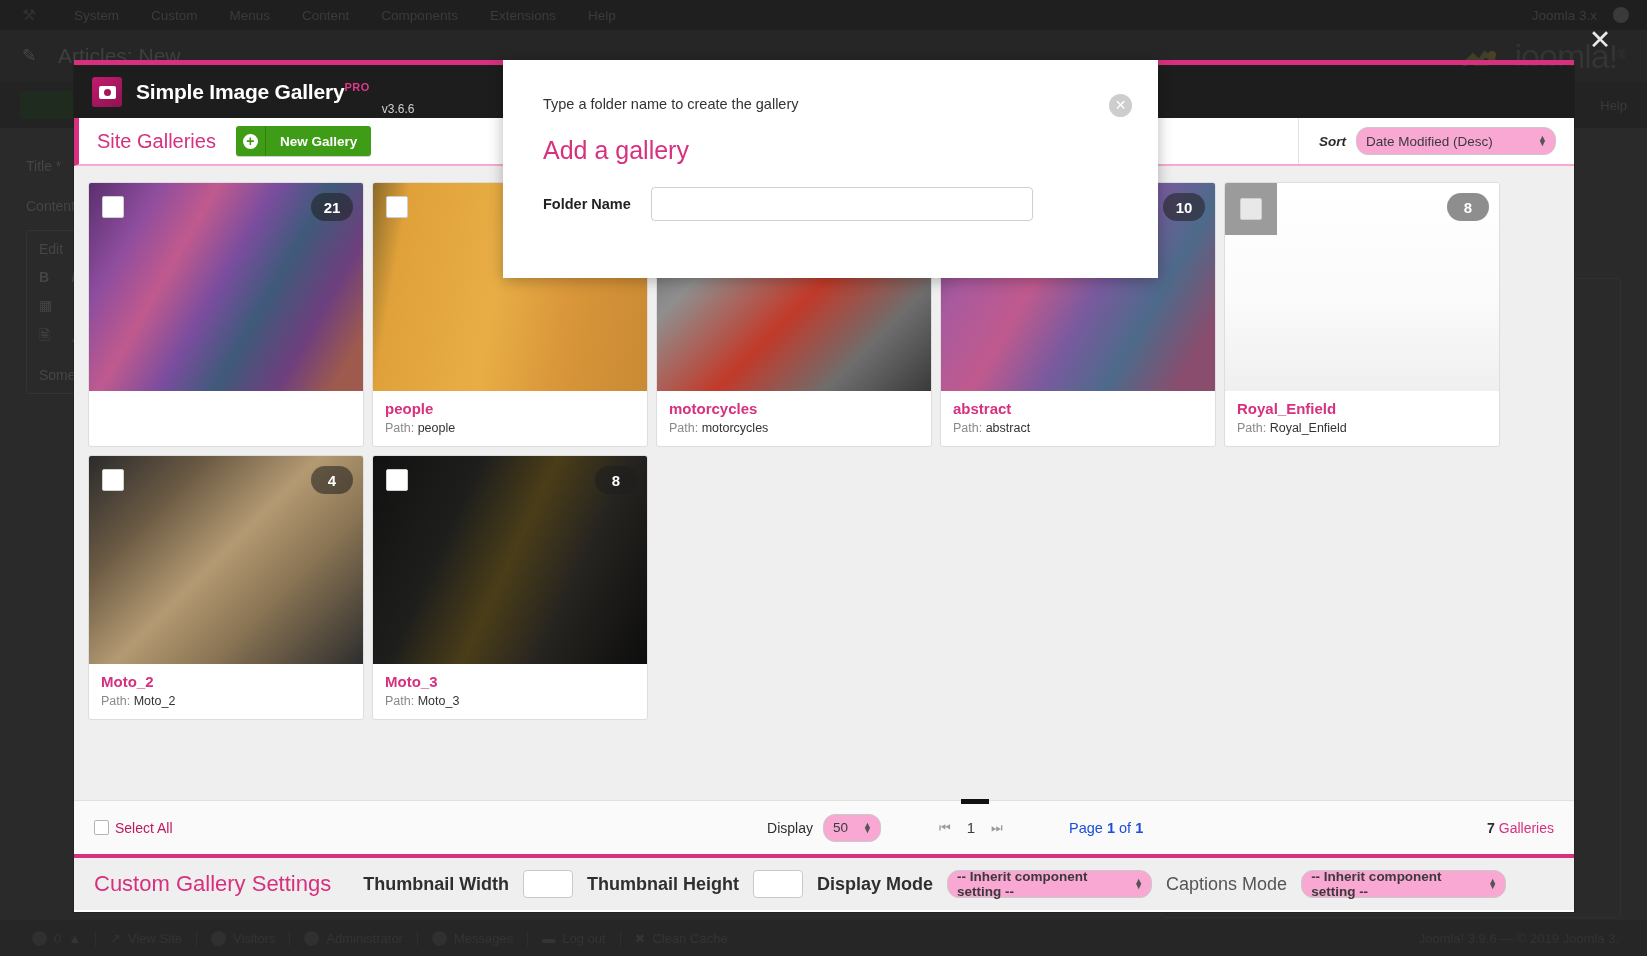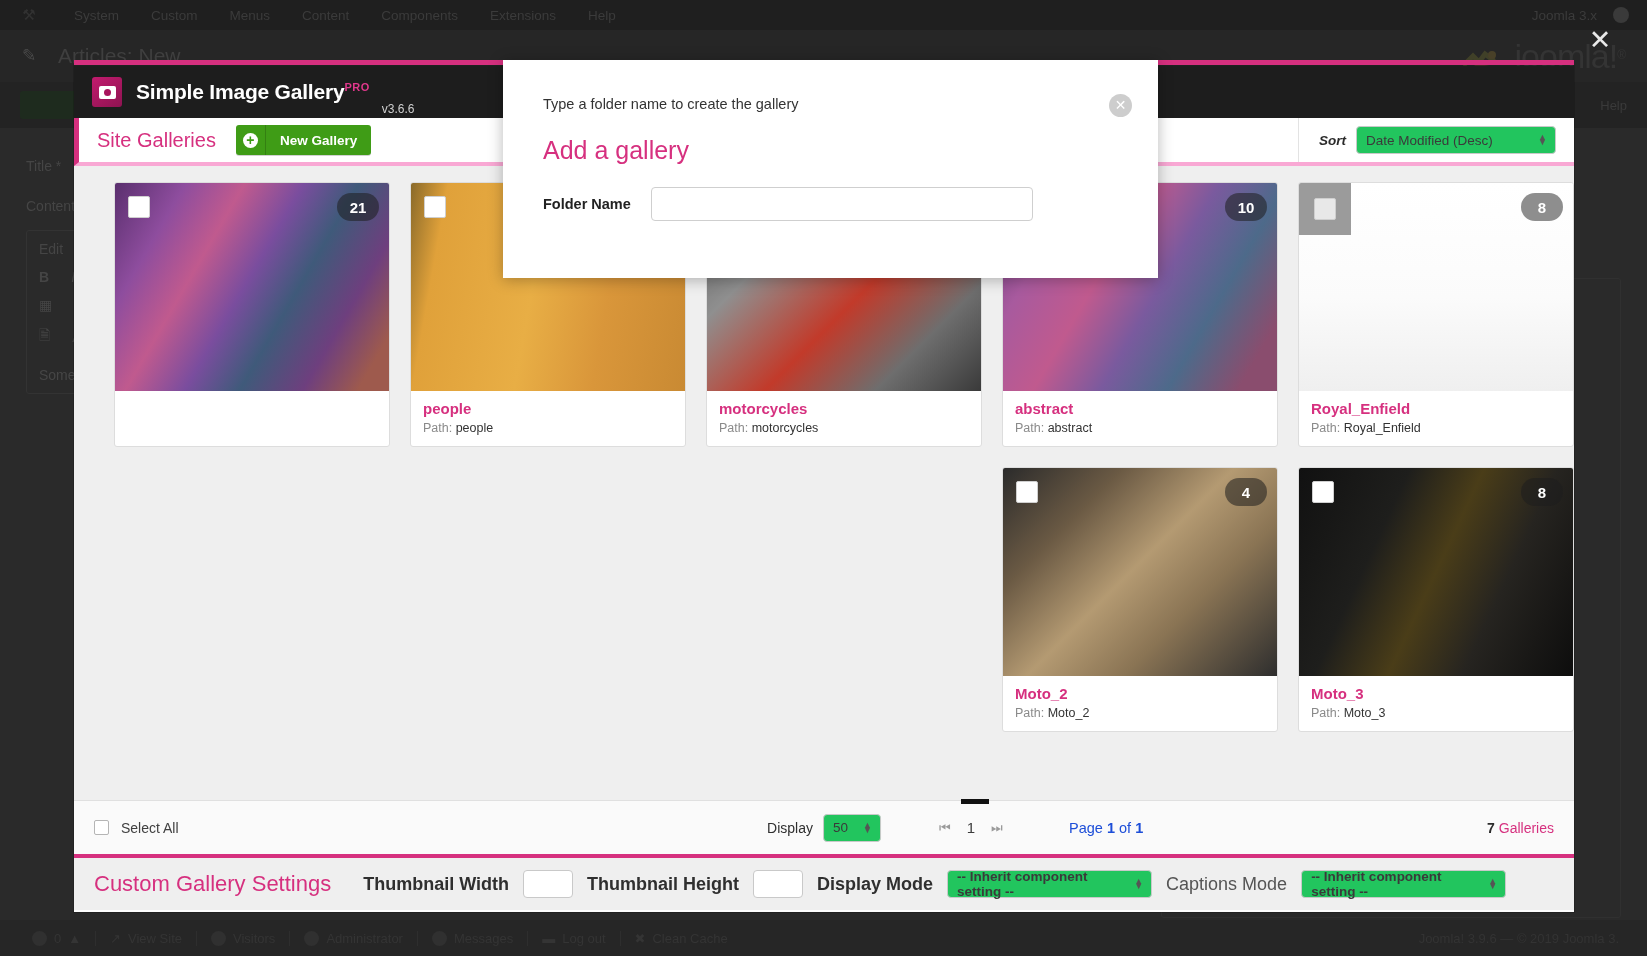--- a/index.html
+++ b/index.html
@@ -87,48 +87,48 @@
   .sig-logo .cam:after { content:""; width:7px;height:7px;border-radius:50%;
                          background:#a8155d; }
   .sig-title { color:#fff; font-size:21px; font-weight:bold; letter-spacing:-.2px; }
   .sig-pro { color:#e0388c; font-size:11px; font-weight:bold; 
              position:relative; top:-5px; letter-spacing:.5px;}
   .sig-ver { color:#cfcfcf; font-size:12px; margin-left:12px;margin-top:34px; }
 
   .sig-subhead {
     height:48px; background:#fff; border-left:5px solid #d6307f;
     display:flex; align-items:center; padding:0 0 0 18px;
-    border-bottom:4px solid #f9a8d4;
+    border-bottom:2px solid #f9a8d4;
   }
   .sig-sub-title { color:#d6307f; font-size:20px; margin-right:20px; }
   .btn-new {
     display:flex; align-items:center; height:30px; border-radius:3px;
     background:#3f9c16; color:#fff; font-size:13.5px; font-weight:bold;
     box-shadow:0 1px 0 rgba(0,0,0,.18); cursor:pointer; overflow:hidden;
   }
   .btn-new .plus { width:30px; display:flex; align-items:center; justify-content:center;
                    border-right:1px solid #348012; height:100%; }
   .btn-new .plus i { width:15px;height:15px;border-radius:50%;background:#fff;
                      color:#3f9c16; font-style:normal; font-size:14px; line-height:14px;
                      text-align:center; font-weight:bold; }
   .btn-new .lbl { padding:0 14px; }
 
   .sort-wrap { margin-left:auto; display:flex; align-items:center; gap:10px;
                padding-right:18px; border-left:1px solid #e3e3e3; padding-left:20px; height:100%; }
   .sort-lbl { font-size:13.5px; color:#2b2b2b; font-weight:bold;font-style:italic; }
   .sel {
-    height:28px; border:1px solid #c9c9c9; border-radius:4px; background:#22c55e;
+    height:28px; border:1px solid #c9c9c9; border-radius:12px; background:#f9a8d4;
     font-size:13.5px; color:#3a3a3a; padding:0 26px 0 9px; position:relative;
     display:flex; align-items:center; cursor:pointer;
   }
   .sel .arrows { position:absolute; right:8px; display:flex; flex-direction:column;
                  line-height:5px; font-size:9px; color:#555; }
 
   .sig-body { background:#efefef; height:634px; padding:16px 0 0 14px; position:relative; }
-  .grid { display:flex; flex-wrap:wrap; gap:20px;justify-content:flex-end; }
+  .grid { display:flex; flex-wrap:wrap; gap:8px; }
   .card {
     width:276px; background:#fff; border:1px solid #dddddd; border-radius:3px;
     overflow:hidden; cursor:pointer;
   }
   .card .thumb { height:208px; position:relative; background-size:cover;
                  background-position:center; }
   .card .cb {
     position:absolute; left:13px; top:13px; width:22px; height:22px;
     background:#fff; border:1px solid #cfcfcf; border-radius:2px; cursor:pointer;
   }
@@ -145,21 +145,21 @@
   .card.hovered .count { background:rgba(110,110,110,.78); }
   .card .meta { padding:9px 12px 11px; }
   .card .gname { color:#d6307f; font-size:15px; font-weight:bold; margin-bottom:4px; }
   .card .gpath { font-size:12.5px; color:#8a8a8a; }
   .card .gpath b { color:#333; font-weight:normal; }
 
   .sig-footer {
     height:54px; background:#fafafa; border-top:1px solid #e0e0e0;
     display:flex; align-items:center; padding:0 20px; position:relative;
   }
-  .selall { display:flex; align-items:center; gap:12px; font-size:14px; color:#404040; }
+  .selall { display:flex; align-items:center; gap:6px; font-size:14px; color:#be185d; }
   .cbx { width:15px;height:15px;border:1px solid #b5b5b5;border-radius:2px;background:#fff; }
   .disp-wrap { position:absolute; left:50%; transform:translateX(-50%);
                display:flex; align-items:center; gap:10px; }
   .disp-lbl { font-size:14px; color:#2f2f2f; }
   .pager { position:absolute; left:calc(50% + 115px); display:flex; align-items:center; gap:16px; }
   .pager .pi { color:#9a9a9a; font-size:13px; }
   .pager .pnum { color:#3b3b3b; font-size:15px; position:relative; }
   .pager .pnum:before { content:""; position:absolute; top:-20px; left:-6px;
                         width:28px; height:5px; background:#111; }
   .pageof { position:absolute; left:calc(50% + 245px); font-size:14.5px; color:#1d4ed8; }

